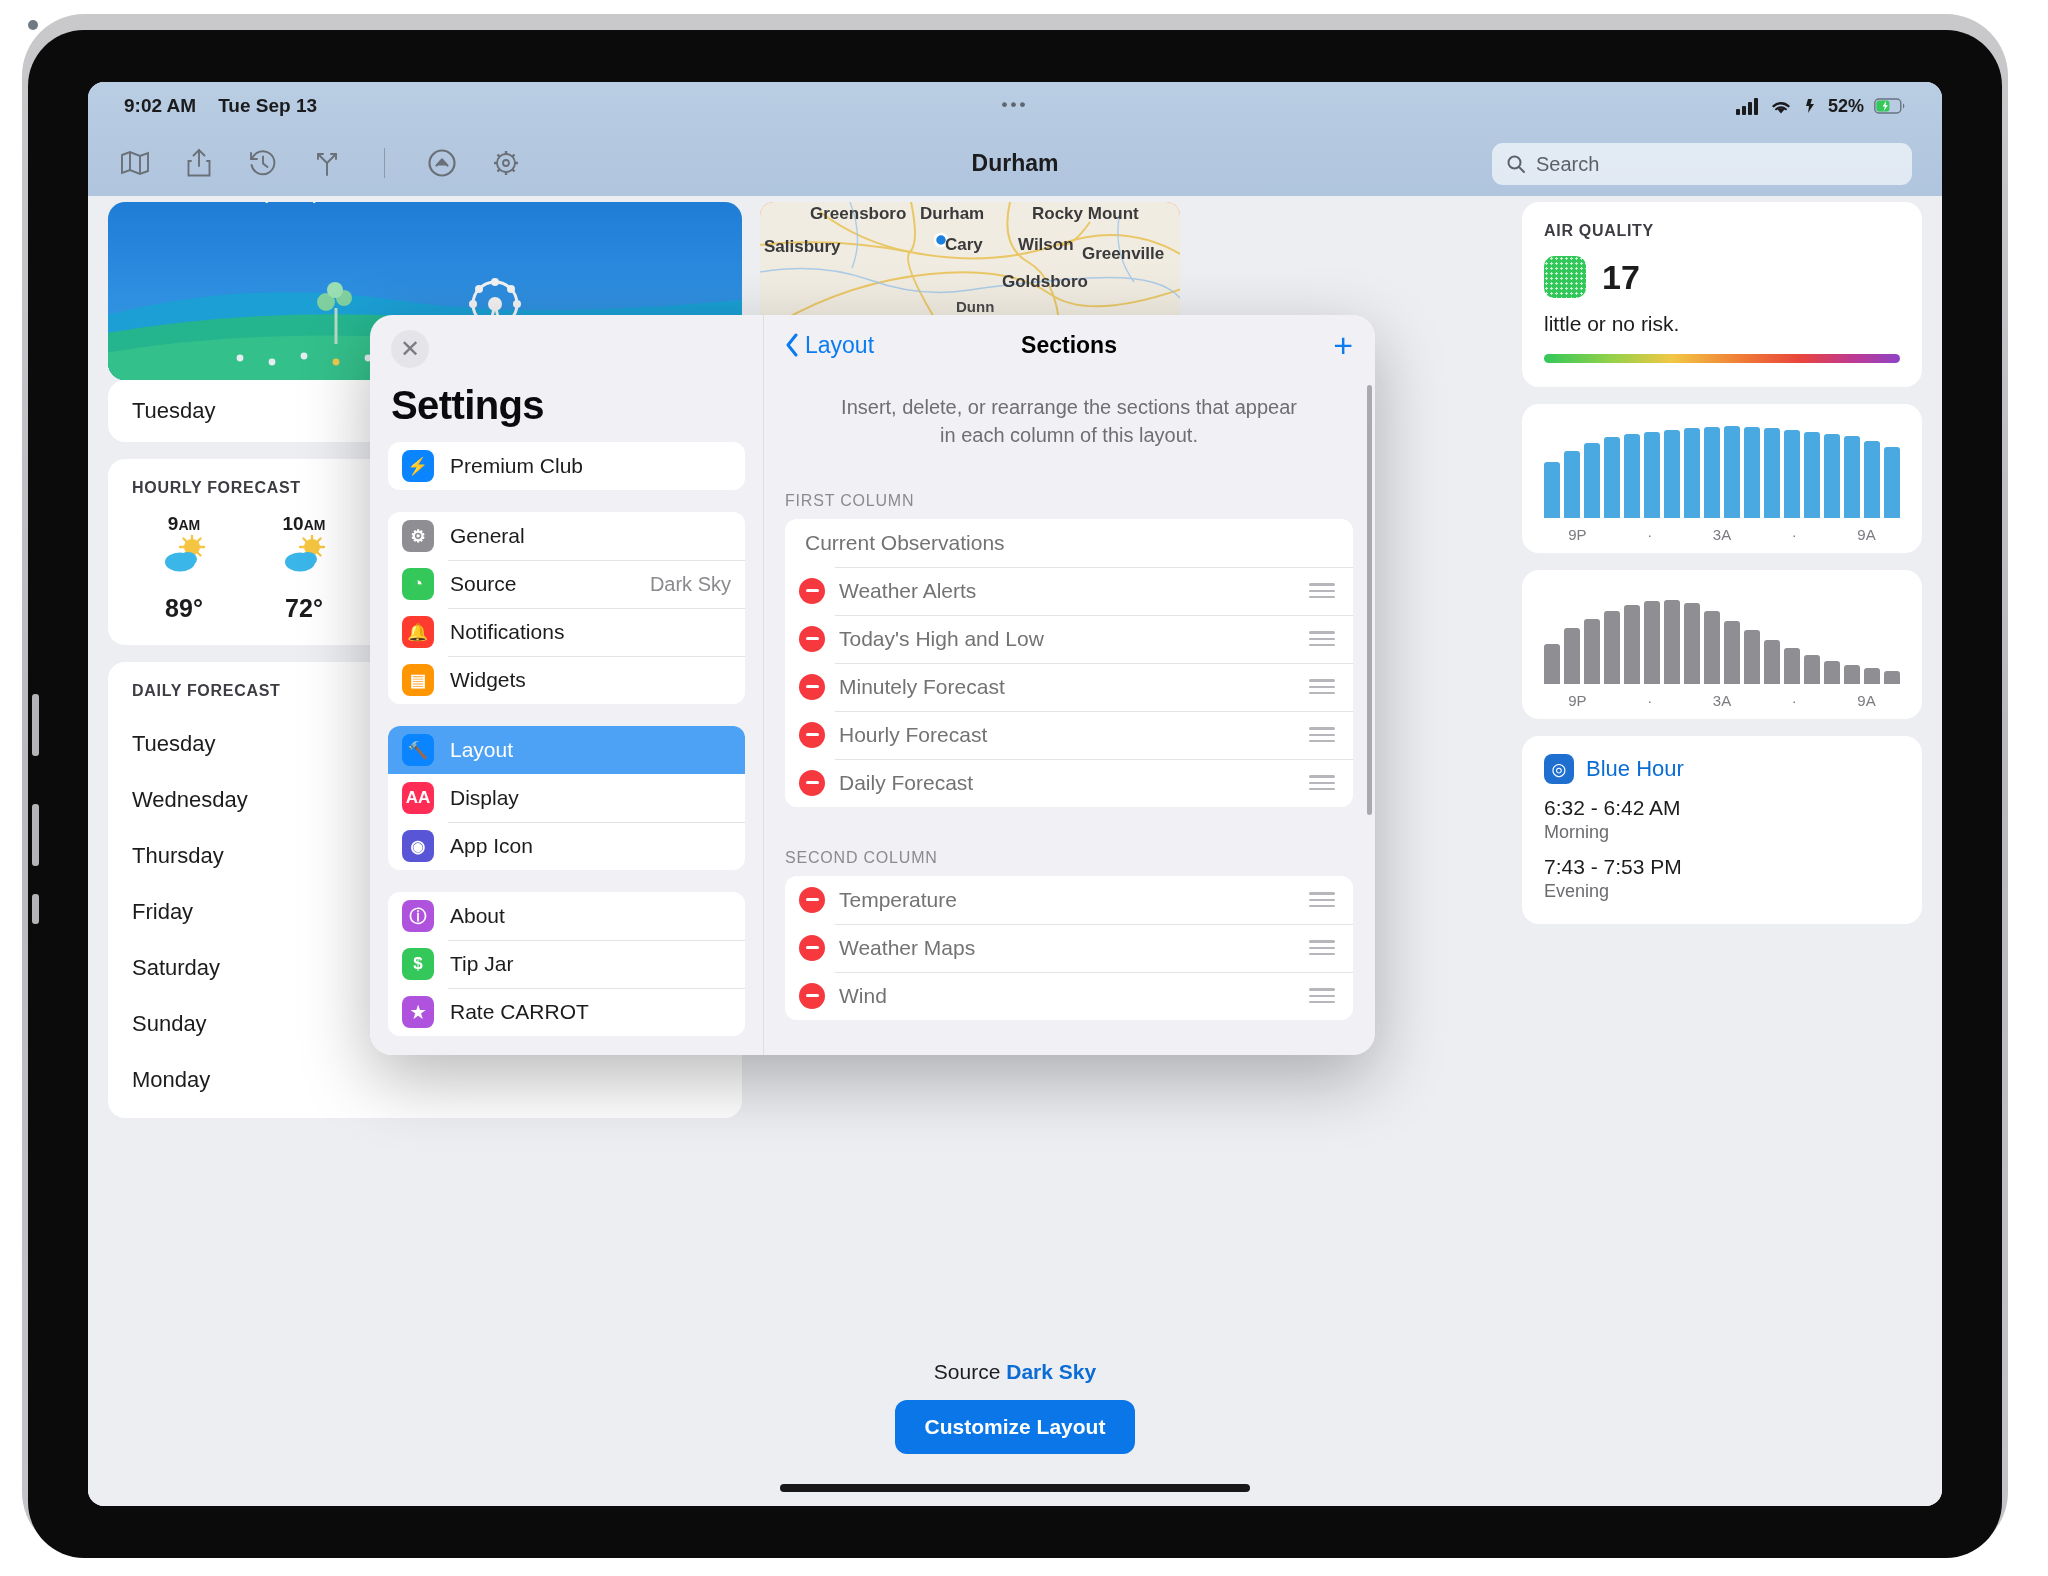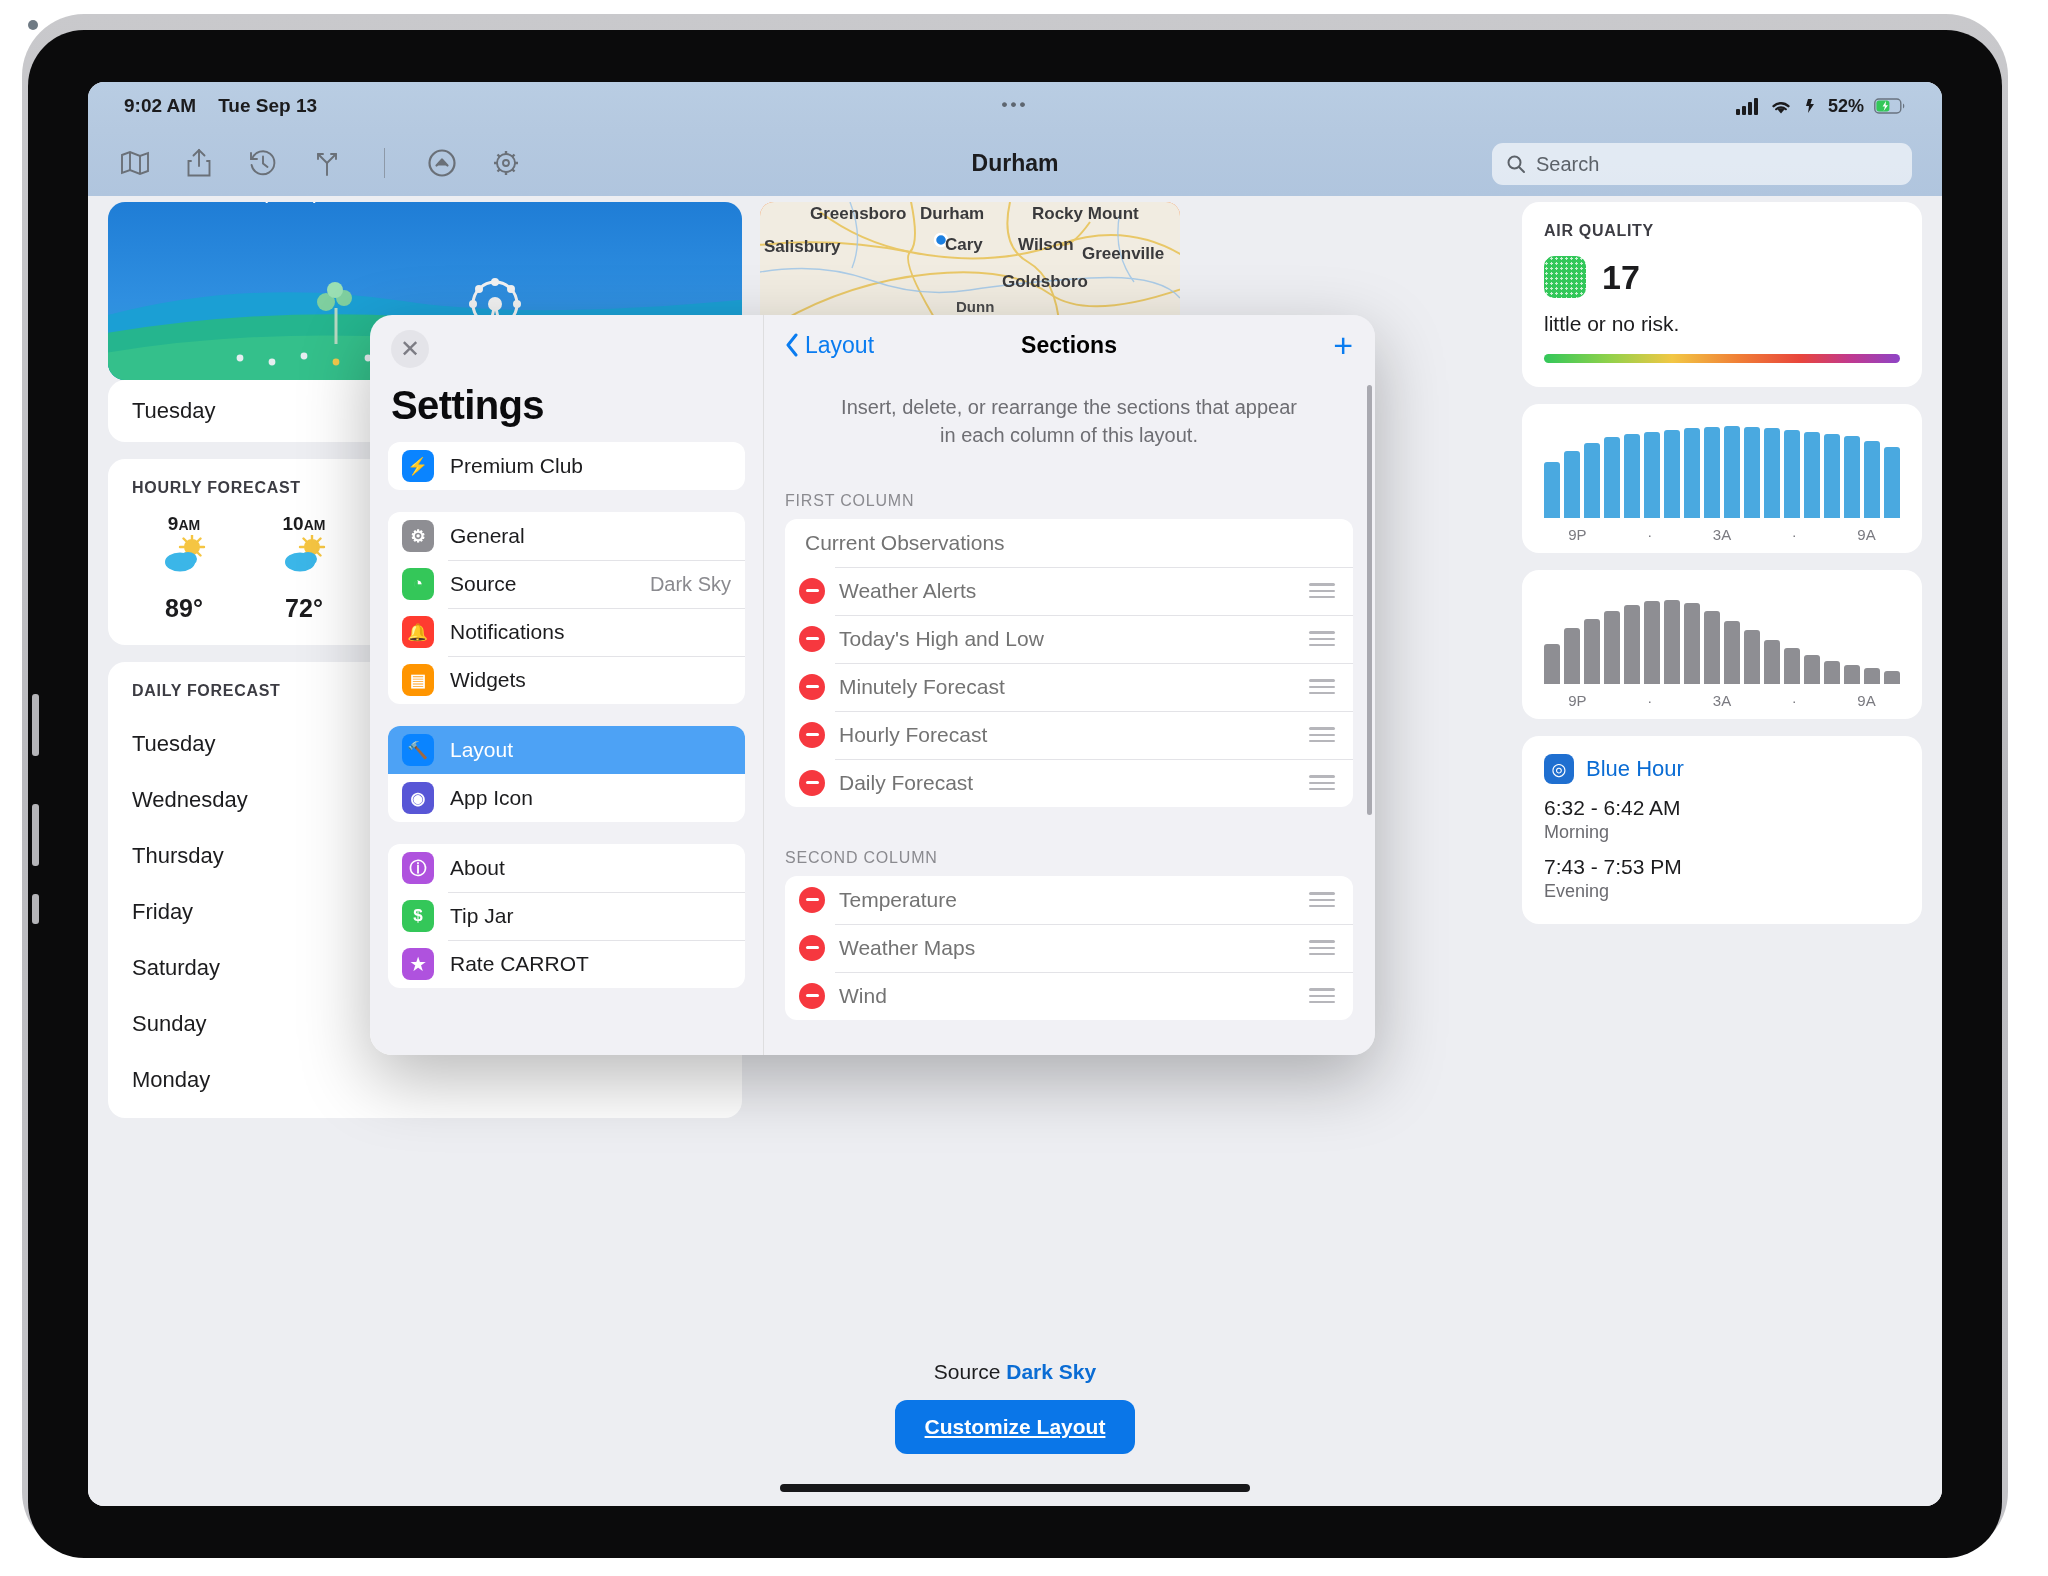--- a/index.html
+++ b/index.html
@@ -165,21 +165,21 @@
   
   #bottom-area {
     position: absolute; left: 0; right: 0; bottom: 52px;
     display: flex; flex-direction: column; align-items: center; gap: 16px;
   }
   #source-line { font-size: 21px; color: #1c1c1e; }
   #source-line b { color: #0a6cd4; }
   #customize-btn {
     background: #0a76e8; color: #fff; border: none; border-radius: 12px;
     padding: 15px 30px; font-size: 21px; font-weight: 700;
-    font-family: "Liberation Sans", sans-serif; cursor: pointer; text-decoration: underline;
+    font-family: "Liberation Sans", sans-serif; cursor: pointer;
   }
   #home-indicator {
     position: absolute; left: 50%; bottom: 14px; transform: translateX(-50%);
     width: 470px; height: 8px; border-radius: 4px; background: #17171a;
   }
 
   
   #settings-modal {
     position: absolute; left: 282px; top: 233px;
     width: 1005px; height: 740px;
@@ -643,20 +643,24 @@
                   <div class="sicon" style="background: rgb(255, 149, 0);">▤</div>
                   <div class="srow-label">Widgets</div>
                 </div>
               </div>
               <div class="sgroup">
                 <div class="srow selected">
                   <div class="sicon" style="background: rgb(10, 132, 255);">🔨</div>
                   <div class="srow-label">Layout</div>
                 </div>
                 <div class="srow">
+                  <div class="sicon" style="background: rgb(255, 45, 85);">AA</div>
+                  <div class="srow-label">Display</div>
+                </div>
+                <div class="srow">
                   <div class="sicon" style="background: rgb(88, 86, 214);">◉</div>
                   <div class="srow-label">App Icon</div>
                 </div>
               </div>
               <div class="sgroup">
                 <div class="srow">
                   <div class="sicon" style="background: rgb(175, 82, 222);">ⓘ</div>
                   <div class="srow-label">About</div>
                 </div>
                 <div class="srow">

